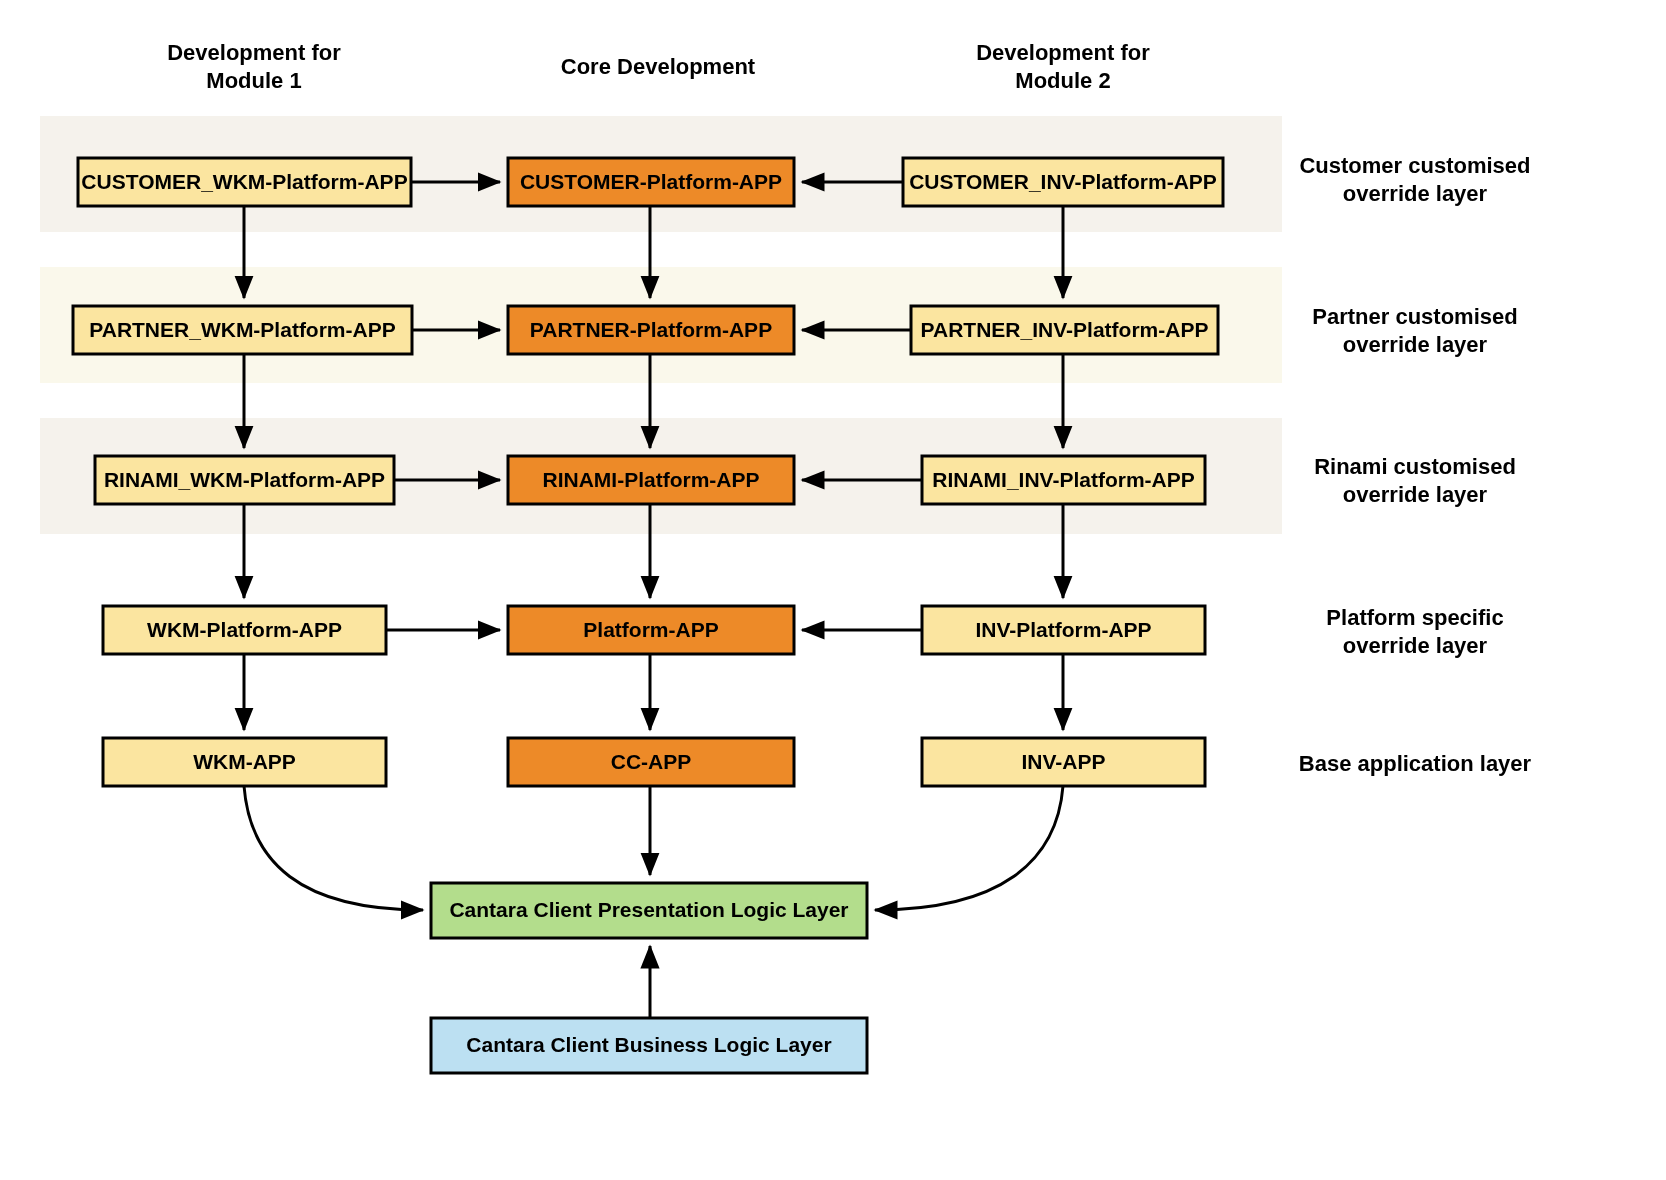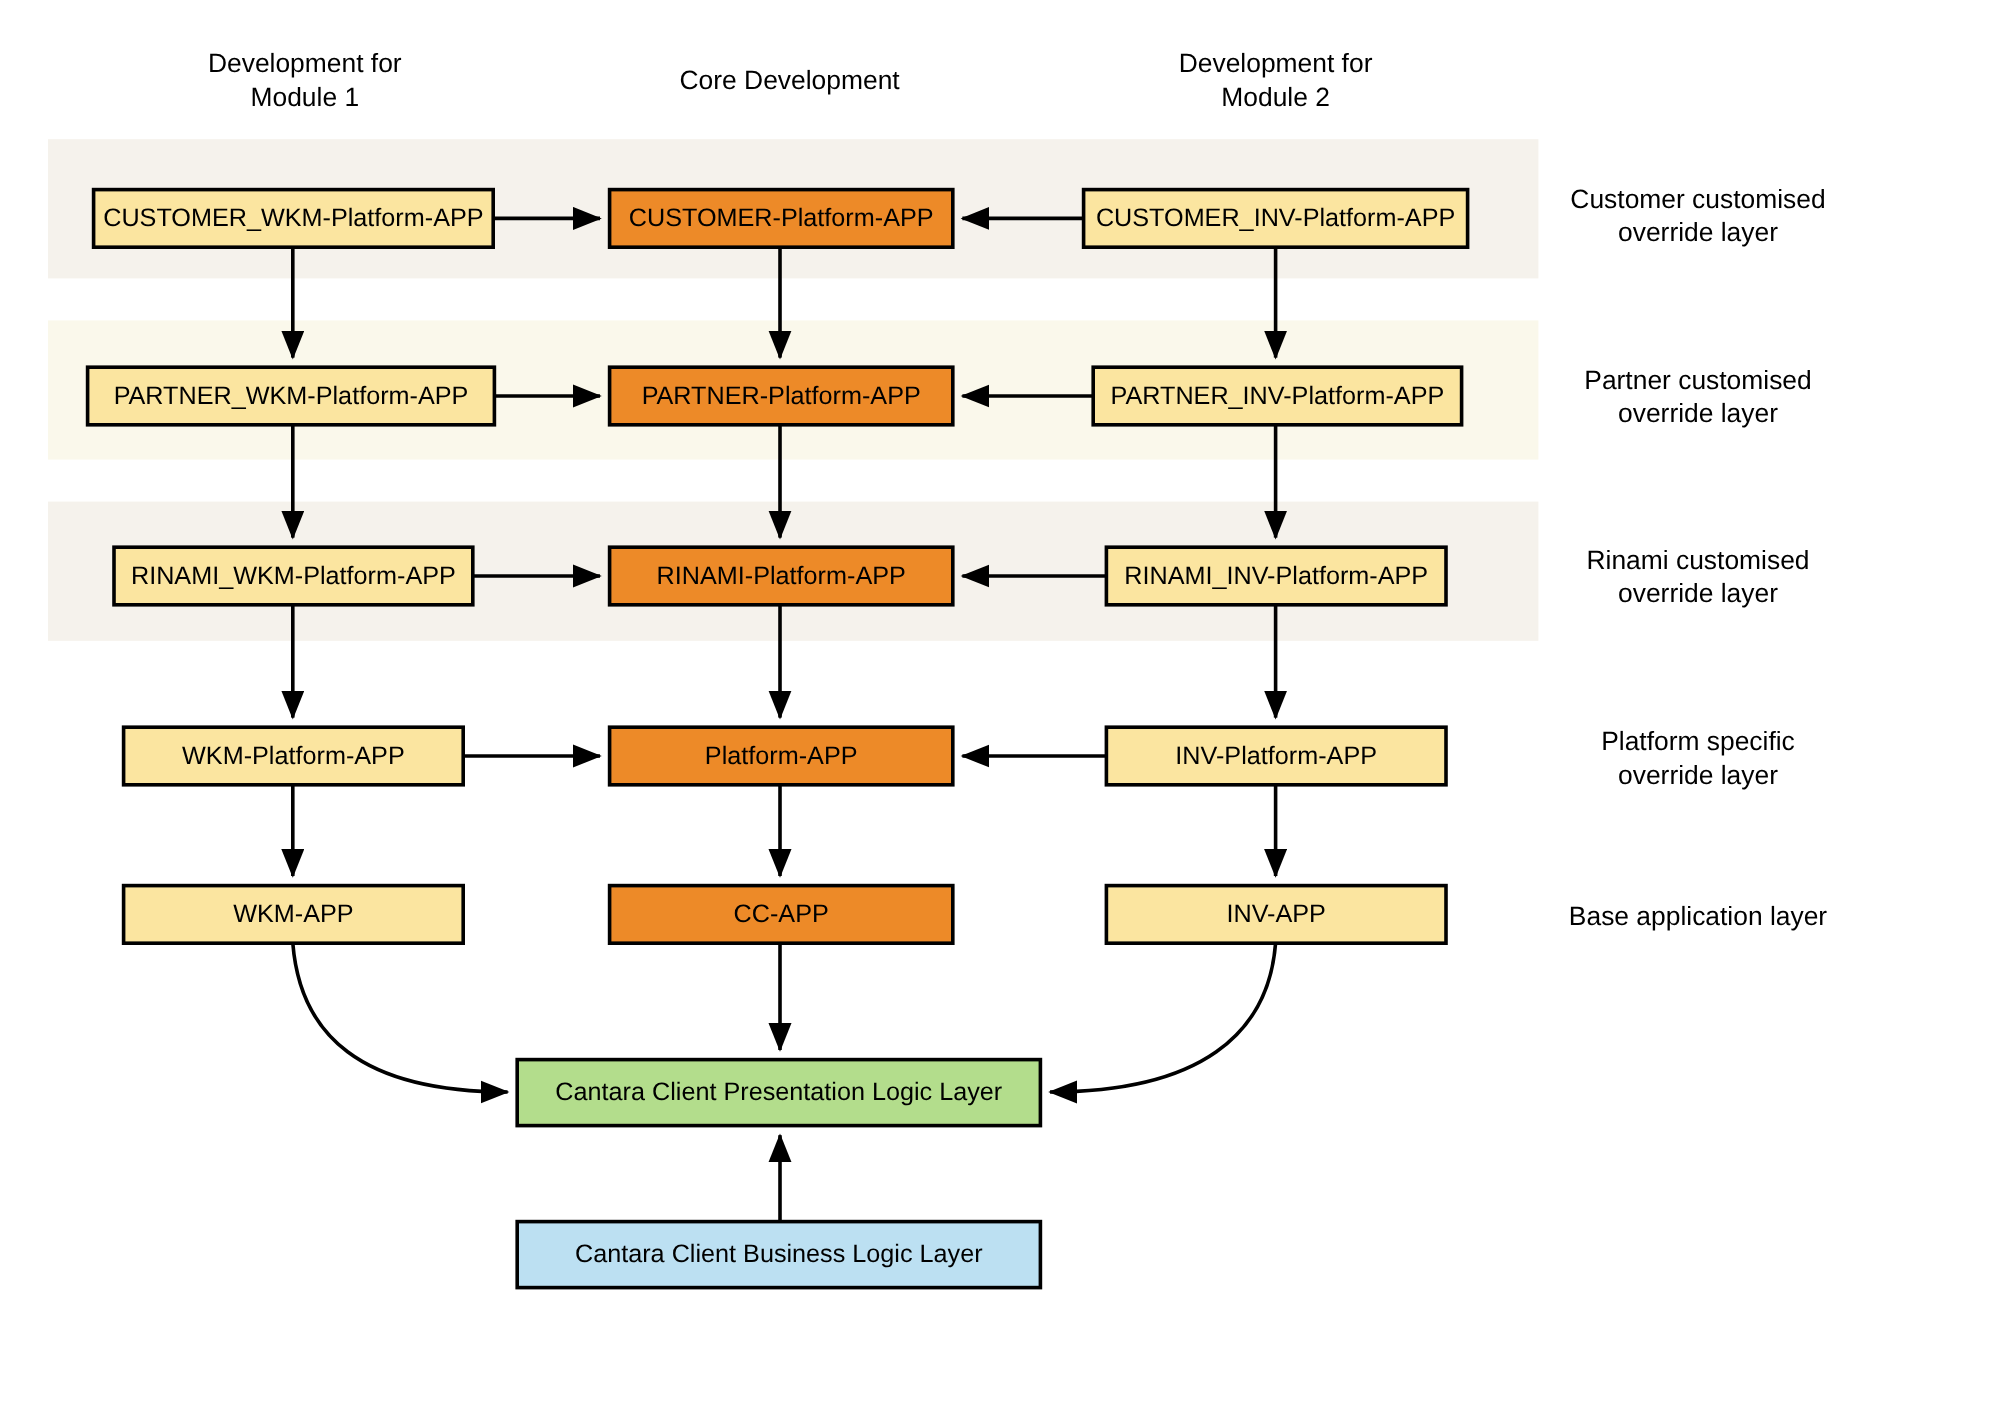--- a/index.html
+++ b/index.html
@@ -10,20 +10,21 @@
   body {
     width: 1666px;
     height: 1180px;
     font-family: "Liberation Sans", sans-serif;
     overflow: hidden;
   }
   #diagram-root {
     position: relative;
     width: 1512px;
     height: 1180px;
+    font-weight: bold;
   }
   svg.diagram {
     display: block;
     width: 1666px;
     height: 1180px;
   }
   .band { stroke: none; }
   .node-rect {
     stroke: #000000;
     stroke-width: 3;

